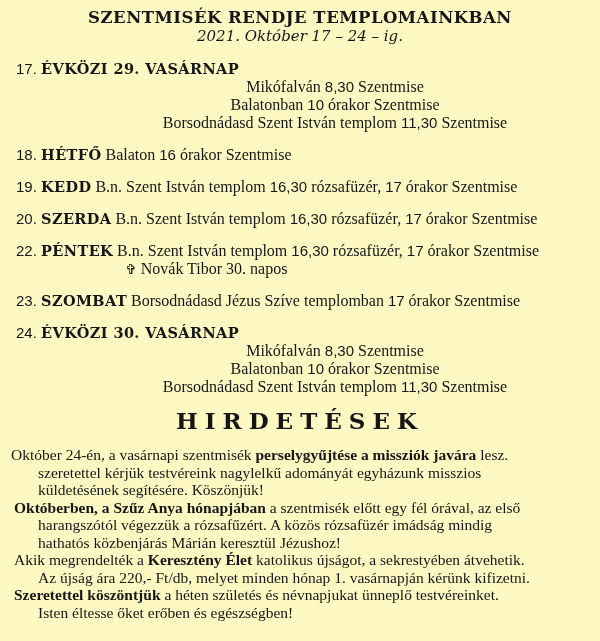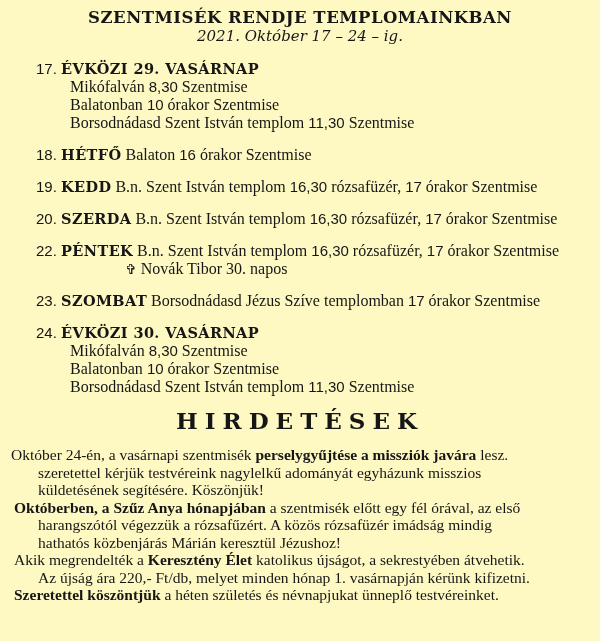--- a/index.html
+++ b/index.html
@@ -25,22 +25,22 @@
   .subtitle{
     text-align:center;
     font-family:"DejaVu Serif", serif;
     font-style:italic;
     font-size:15px;
     line-height:19px;
     margin-bottom:14px;
   }
   .sch .line{line-height:18px; white-space:nowrap;}
   .sch-entry{margin-bottom:14px;}
-  .sch .ind0{padding-left:36px;}
-  .sch .ind1{padding-left:70px;}
+  .sch .ind0{padding-left:16px;}
+  .sch .ind1{padding-left:70px;text-align:center;}
   .sch .ind2{padding-left:125px;}
   .ann .line{line-height:17.5px; white-space:nowrap;}
   .ann .ind0{padding-left:14px;}
   .ann .ind1{padding-left:38px;}
   .ann .ind2{padding-left:11px;}
   .heading{
     text-align:center;
     font-family:"DejaVu Serif", serif;
     font-weight:bold;
     font-size:23px;
@@ -107,15 +107,16 @@
         <div class="line ind0"><span class="t-b">Októberben, a Szűz Anya hónapjában</span><span class="t-r"> a szentmisék előtt egy fél órával, az első</span></div>
         <div class="line ind1"><span class="t-r">harangszótól végezzük a rózsafűzért. A közös rózsafüzér imádság mindig</span></div>
         <div class="line ind1"><span class="t-r">hathatós közbenjárás Márián keresztül Jézushoz!</span></div>
       </div>
       <div class="ann-entry">
         <div class="line ind0"><span class="t-r">Akik megrendelték a </span><span class="t-b">Keresztény Élet</span><span class="t-r"> katolikus újságot, a sekrestyében átvehetik.</span></div>
         <div class="line ind1"><span class="t-r">Az újság ára 220,- Ft/db, melyet minden hónap 1. vasárnapján kérünk kifizetni.</span></div>
       </div>
       <div class="ann-entry">
         <div class="line ind0"><span class="t-b">Szeretettel köszöntjük</span><span class="t-r"> a héten születés és névnapjukat ünneplő testvéreinket.</span></div>
+        <div class="line ind1"><span class="t-r">Isten éltesse őket erőben és egészségben!</span></div>
       </div>
     </div>
 </div>
 
 </body></html>

